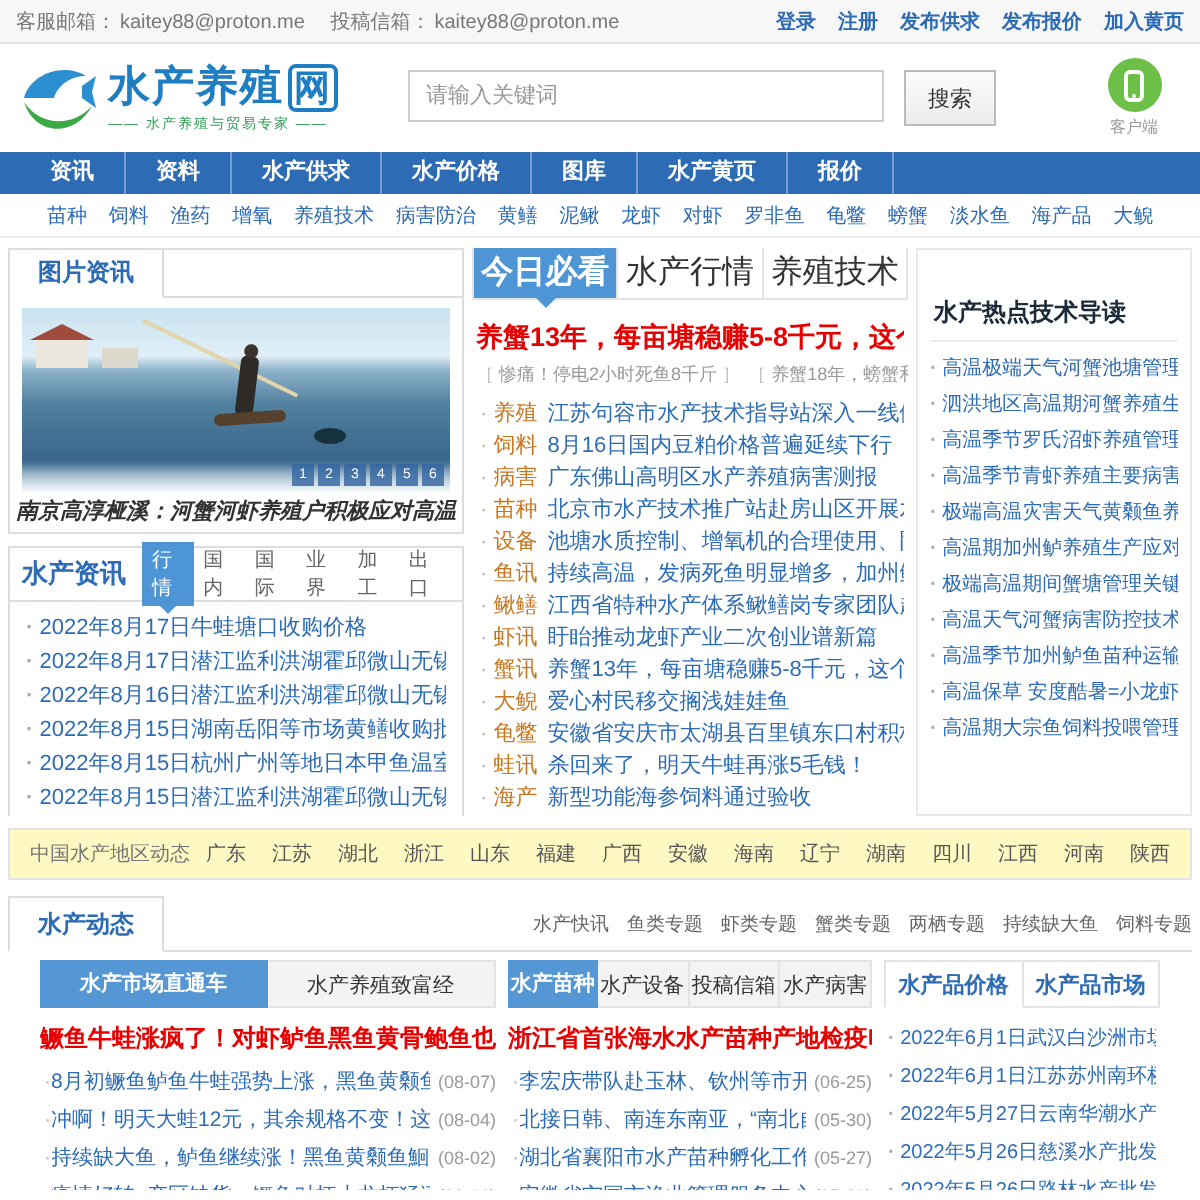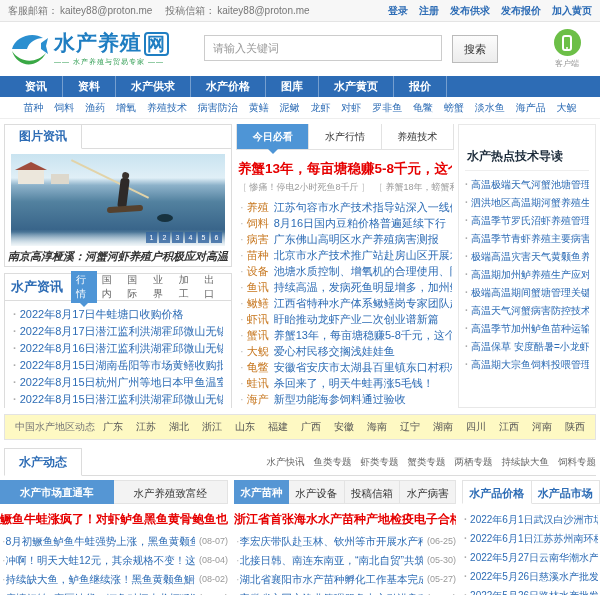--- a/index.html
+++ b/index.html
@@ -82,21 +82,21 @@
   .minitabs { display:flex; flex:1; justify-content:space-between; align-items:center; }
   .minitabs span { font-size:10px; color:#666; padding:2px 5px; cursor:pointer; position:relative; }
   .minitabs span:nth-of-type(1) { background:#4e95d6; color:#fff; }
   .minitabs span:nth-of-type(1)::after { content:""; position:absolute; left:50%; bottom:-8px; margin-left:-4px;
           border:4px solid transparent; border-top-color:#4e95d6; }
   .bluelist { padding:5px 8px; }
   .bluelist li { font-size:11px; line-height:17px; color:#2d6cb5; white-space:nowrap; overflow:hidden; cursor:pointer; }
   .bluelist li::before { content:"· "; color:#aaa; font-weight:bold; }
 
   .bigtabs { display:flex; height:26px; border:1px solid #e2e2e2; border-top:none; background:#fff; }
-  .bigtabs span { flex:1; text-align:center; line-height:26px; font-size:10px; color:#333;
+  .bigtabs span { flex:1; text-align:center; line-height:26px; font-size:16px; color:#333;
                   border-left:1px solid #e2e2e2; cursor:pointer; position:relative; }
   .bigtabs span:nth-of-type(1) { background:#4e95d6; color:#fff; font-weight:bold; border-left:none; }
   .bigtabs span:nth-of-type(1)::after { content:""; position:absolute; left:50%; bottom:-10px; margin-left:-5px;
           border:5px solid transparent; border-top-color:#4e95d6; }
   .headline { margin:10px 2px 3px; text-align:center; font-size:13.5px; font-weight:bold; color:#e60000;
               white-space:nowrap; overflow:hidden; cursor:pointer; }
   .subline { text-align:center; font-size:9px; color:#999; white-space:nowrap; overflow:hidden; margin-bottom:4px; }
   .subline .bracket { margin:0 2px; cursor:pointer; }
   .subline .bracket::before { content:"［ "; color:#bbb; }
   .subline .bracket::after { content:" ］"; color:#bbb; }
@@ -118,21 +118,21 @@
   .region-links a { font-size:10px; color:#555; }
 
   
   .dyn-head { margin:8px 4px 0; height:28px; border-bottom:1px solid #dcdcdc;
               display:flex; align-items:flex-end; justify-content:space-between; }
   .dyn-head .boxtab { border:1px solid #dcdcdc; border-bottom:1px solid #fff; line-height:26px; }
   .dyn-links { display:flex; gap:9px; padding-bottom:6px; }
   .dyn-links a { font-size:9.5px; color:#666; }
 
   
-  .bottom { display:flex; gap:6px; padding:4px 0 0; height:119px; overflow:hidden; }
+  .bottom { display:flex; gap:6px; padding:4px 20px 0; height:119px; overflow:hidden; }
   .bcol { width:228px; }
   .bcol.mid { flex:1; min-width:0; }
   .bcol.narrow { width:138px; }
   .btabs { display:flex; height:24px; }
   .btabs span { flex:1; text-align:center; line-height:24px; font-size:10.5px; color:#333;
                 background:#f3f3f3; border:1px solid #e3e3e3; border-left:none; cursor:pointer; position:relative;
                 white-space:nowrap; overflow:hidden; }
   .btabs span:nth-of-type(1) { background:#5596d4; color:#fff; font-weight:bold; border:none; }
   .btabs span:nth-of-type(1)::after { content:""; position:absolute; left:50%; bottom:-9px; margin-left:-4px;
           border:4px solid transparent; border-top-color:#5596d4; }

